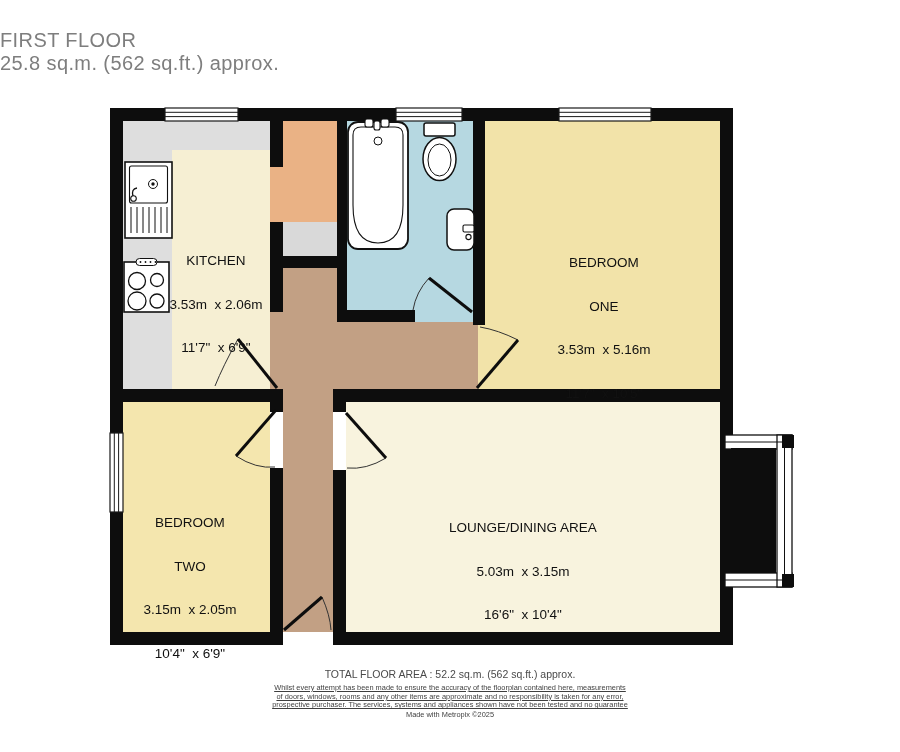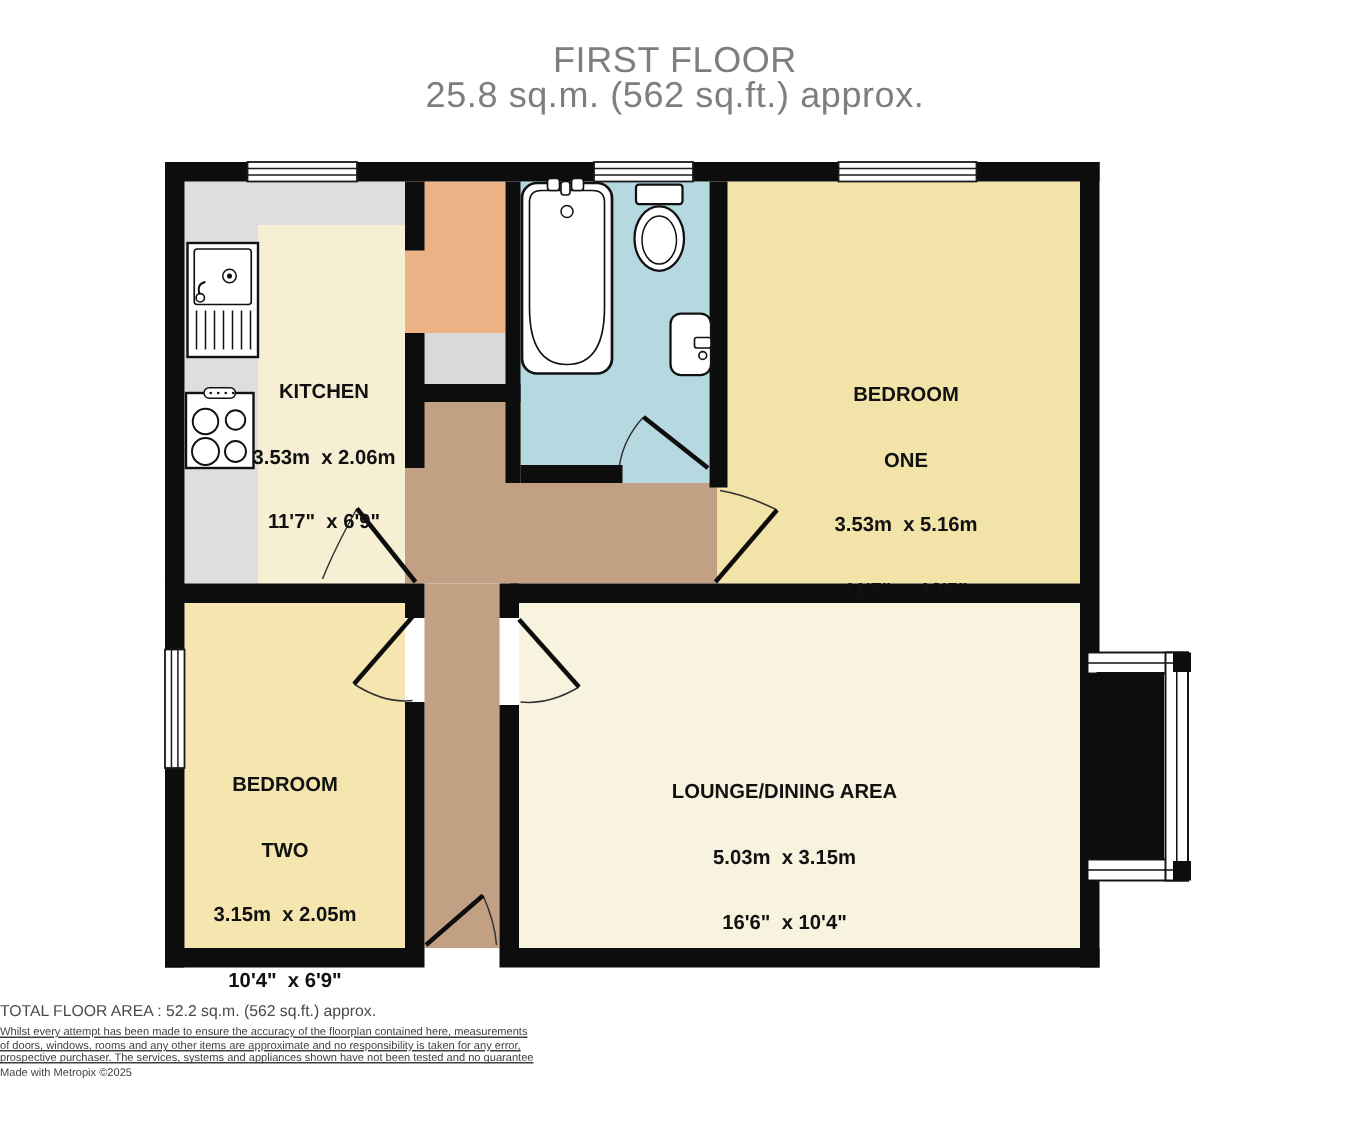--- a/index.html
+++ b/index.html
@@ -1,23 +1,23 @@
 <!DOCTYPE html>
 <html><head>
 <meta charset="utf-8">
 <style>
   html,body{margin:0;padding:0;background:#ffffff;}
   #stage{position:relative;width:900px;height:752px;background:#ffffff;overflow:hidden;
          font-family:"Liberation Sans",sans-serif;}
   #plan-svg{position:absolute;left:0;top:0;}
-  .title-block{position:absolute;top:29px;left:0;width:900px;text-align:center;
-               color:#7e7e7e;font-size:24px;line-height:23px;letter-spacing:.4px;}
-  .room-label{position:absolute;text-align:center;color:#111111;font-weight:bold;
+  .title-block{position:absolute;top:29px;left:0;width:900px;text-align:left;
+               color:#7e7e7e;font-size:20px;line-height:23px;letter-spacing:.4px;}
+  .room-label{position:absolute;text-align:center;color:#111111;font-weight:normal;
               font-size:13.5px;line-height:14.5px;white-space:pre;}
-  .footer-block{position:absolute;top:668px;left:0;width:900px;color:#3f3f3f;}
+  .footer-block{position:absolute;top:668px;left:0;width:900px;text-align:center;color:#3f3f3f;}
   .footer-area{font-size:10.5px;color:#4a4a4a;margin-bottom:4px;white-space:pre;}
   .footer-line{font-size:7.4px;line-height:8.7px;white-space:pre;text-decoration:underline;}
   .footer-credit{font-size:7.4px;line-height:8.7px;margin-top:1px;white-space:pre;}
 </style>
 </head>
 <body>
 
 <div id="stage">
 
   <svg id="plan-svg" width="900" height="752" viewBox="0 0 900 752">

